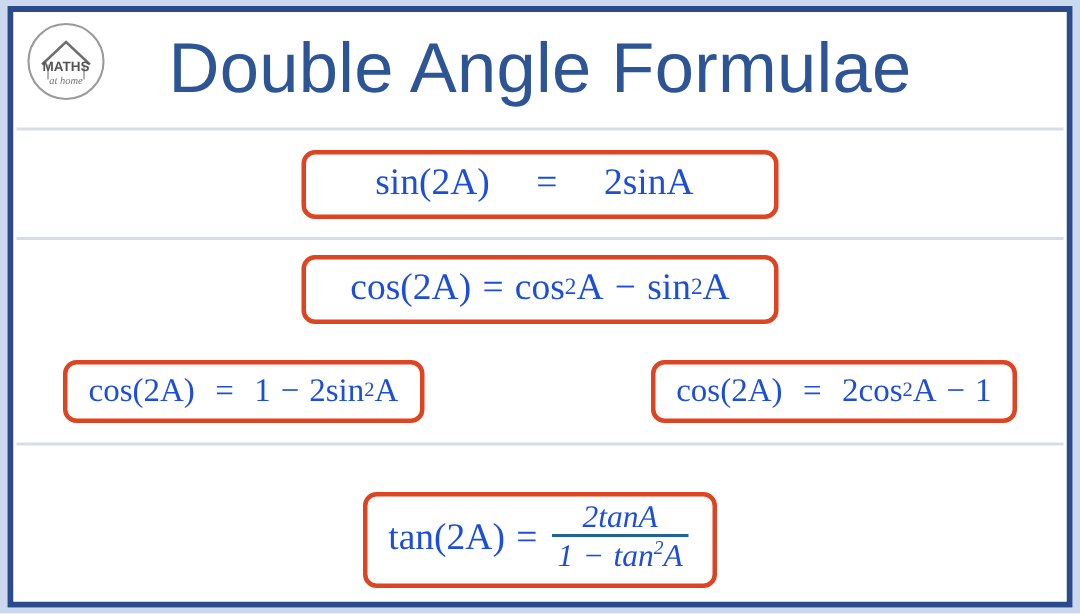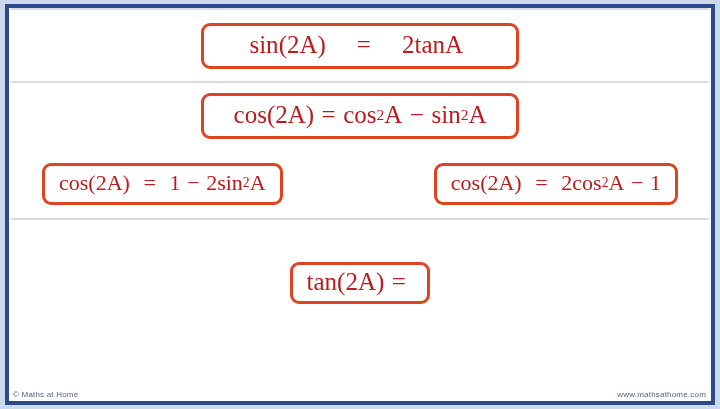--- a/index.html
+++ b/index.html
@@ -87,21 +87,21 @@
   }
   .row-sin   { height: 71px; }
   .row-cos1  { height: 66px; }
   .row-pair  { height: 69px; }
   .row-tan   { height: 79px; }
 
   .fbox {
     border: 3px solid #dd4522;
     border-radius: 9px;
     background: #ffffff;
-    color: #b91c1c;
+    color: #1d4ed8;
     font-family: "Liberation Serif", serif;
     display: inline-flex;
     align-items: center;
     justify-content: center;
     box-sizing: border-box;
     white-space: nowrap;
   }
   .fbox-sin {
     font-size: 25px;
     padding: 5px 16px 7px 16px;
@@ -186,34 +186,46 @@
 </style>
 </head>
 <body>
 
 <div id="poster">
   <div class="outer-ring"></div>
   <div class="navy-frame"></div>
 
   <div class="inner-white">
 
+    <div class="title-row">
+      <span class="logo">
+        <svg viewBox="0 0 56 56" width="56" height="56" aria-hidden="true">
+          <circle cx="28" cy="28" r="25" fill="none" stroke="#9a9a9a" stroke-width="1.4"></circle>
+          <path d="M12 30 L28 15 L44 30" fill="none" stroke="#6e6e6e" stroke-width="1.6"></path>
+          <path d="M16 30 L16 40 M40 30 L40 40" fill="none" stroke="#9a9a9a" stroke-width="1"></path>
+          <text x="28" y="34" text-anchor="middle" font-family="Liberation Sans, sans-serif" font-size="9" font-weight="bold" fill="#555555">MATHS</text>
+          <text x="28" y="43" text-anchor="middle" font-family="Liberation Serif, serif" font-size="7" font-style="italic" fill="#777777">at home</text>
+        </svg>
+      </span>
+      <div class="page-title">Double Angle Formulae</div>
+    </div>
 
     <div class="divider"></div>
 
     <div class="row row-sin">
       <div class="fbox fbox-sin">
         <span>sin</span>
           <span class="ital">(<span class="ital">2</span><span class="ital">A</span>)</span>
           <span class="spw"></span>
           <span class="spw"></span>
           <span>=</span>
           <span class="spw"></span>
           <span class="spw"></span>
           <span class="ital">2</span>
-          <span class="ital">tanA</span>
+          <span class="ital">sinA</span>
           <span class="sp"></span>
       </div>
     </div>
 
     <div class="divider"></div>
 
     <div class="row row-cos1">
       <div class="fbox fbox-cos1">
         <span class="ital">cos</span>
           <span class="ital">(<span>2</span><span>A</span>)</span>
@@ -272,22 +284,23 @@
 
     <div class="divider"></div>
 
     <div class="row row-tan">
       <div class="fbox fbox-tan">
         <span>tan</span>
           <span class="ital">(<span>2</span><span>A</span>)</span>
           <span class="sp"></span>
           <span>=</span>
           <span class="sp"></span>
+        <span class="frac">
+          <span class="frac-num"><span>2</span><span>tanA</span></span>
+          <span class="frac-bar"></span>
+          <span class="frac-den"><span>1</span><span class="sp"></span><span>−</span><span class="sp"></span><span>tan</span><span class="sup">2</span><span>A</span></span>
+        </span>
       </div>
     </div>
 
-    <div class="footer">
-      <span class="footer-left">© Maths at Home</span>
-      <span class="footer-right">www.mathsathome.com</span>
-    </div>
 
   </div>
 </div>
 
 </body></html>

